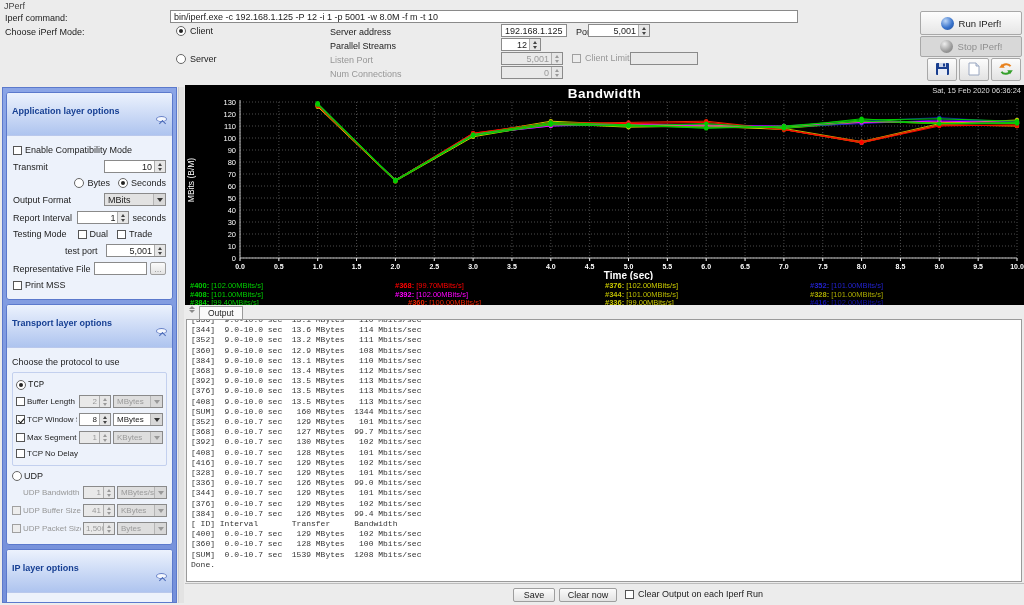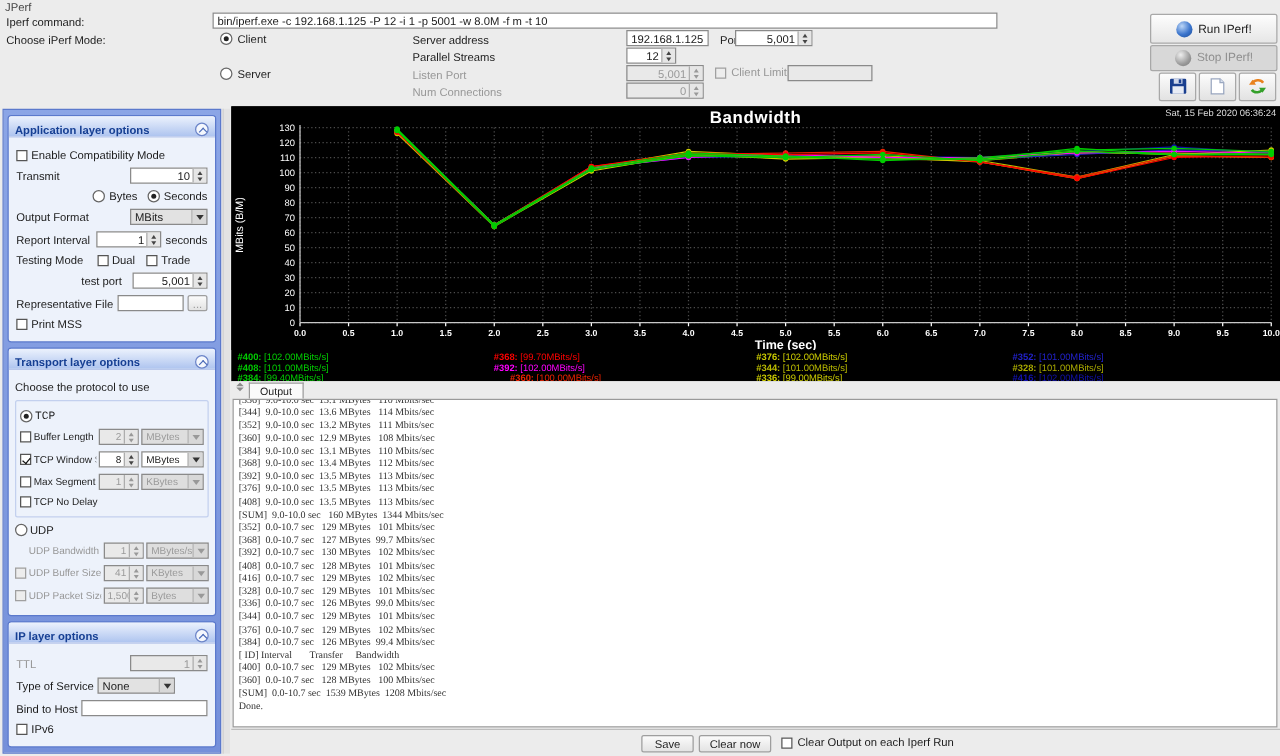--- a/index.html
+++ b/index.html
@@ -35,21 +35,21 @@
   .rd.on::after{content:"";display:block;width:4px;height:4px;border-radius:50%;background:#222;margin:2px;}
   
   .bigbtn{position:absolute;box-sizing:border-box;display:flex;align-items:center;justify-content:center;gap:5px;background:linear-gradient(#fdfdfd,#e6e6e6);border:1px solid #a8a8a8;border-radius:2px;font-size:9.5px;}
   .bigbtn.disb{background:#d8d8d8;color:#8f8f8f;}
   .sphere{width:13px;height:13px;border-radius:50%;background:radial-gradient(circle at 35% 30%,#bcd6f7 0%,#3a74cc 55%,#1c4a94 100%);flex:none;}
   .sphere.gray{background:radial-gradient(circle at 35% 30%,#eee 0%,#9a9a9a 60%,#777 100%);}
   .icobtn{position:absolute;box-sizing:border-box;display:flex;align-items:center;justify-content:center;background:linear-gradient(#fcfcfc,#e2e2e2);border:1px solid #a8a8a8;border-radius:2px;}
   
   .sidebar{position:absolute;left:2px;top:87px;width:175px;height:516px;background:linear-gradient(#8ba5e6,#7590da);border:1px solid #5b79cc;box-sizing:border-box;overflow:hidden;}
   .panel{margin:4px 3px;border:1px solid #5b79cc;border-radius:3px;background:#edf2fb;overflow:hidden;}
-  .phead{height:16px;display:flex;align-items:flex-end;padding:0 5px;background:linear-gradient(#ecf2fd,#aec4ef);color:#163f93;font-weight:bold;border-bottom:1px solid #b9c8ec;}
+  .phead{height:16px;display:flex;align-items:flex-start;padding:13px 5px;background:linear-gradient(#ecf2fd,#aec4ef);color:#163f93;font-weight:bold;border-bottom:1px solid #b9c8ec;flex-direction:column;}
   .collapse{margin-left:auto;width:11px;height:11px;box-sizing:border-box;border-radius:50%;border:1px solid #6b84c8;background:#f4f7fd;position:relative;}
   .collapse::after{content:"";position:absolute;left:2.5px;top:4px;width:4px;height:4px;border-left:1.4px solid #4a6ab8;border-top:1.4px solid #4a6ab8;transform:rotate(45deg);}
   .pbody{padding:4px 5px;}
   .prow{display:flex;align-items:center;margin:5px 1px;gap:3px;white-space:nowrap;}
   .prow .flab{flex:1;overflow:hidden;}
   .group{border:1px solid #c3d0ee;border-radius:2px;padding:2px 3px;margin:4px 0;}
   .small .prow{font-size:8px;gap:2px;margin:5px 0;}
   
   .chart{position:absolute;left:185px;top:85px;width:839px;height:220px;background:#000;}
   .ctitle{position:absolute;left:0;top:1px;width:100%;text-align:center;color:#fff;font-size:13.5px;font-weight:bold;letter-spacing:.5px;}
@@ -58,21 +58,21 @@
   .lent{position:absolute;font-size:7.5px;white-space:nowrap;}
   .lent b{font-weight:bold;}
   
   .outwrap{position:absolute;left:185px;top:305px;width:839px;height:278px;background:#ececec;}
   .splith{position:absolute;left:4px;top:1px;display:flex;flex-direction:column;gap:1px;}
   .splith i{width:0;height:0;border-left:3px solid transparent;border-right:3px solid transparent;}
   .splith .u{border-bottom:3px solid #8a8a8a;}
   .splith .d{border-top:3px solid #8a8a8a;}
   .tab{position:absolute;left:14px;top:1px;height:13px;box-sizing:border-box;display:flex;align-items:center;padding:0 8px;background:#fafafa;border:1px solid #9a9a9a;border-bottom:none;font-size:8.5px;}
   .console{position:absolute;left:1px;top:14px;width:836px;height:263px;box-sizing:border-box;border:1px solid #9a9a9a;background:#fff;overflow:hidden;}
-  .console pre{margin:-5px 0 0 0;padding:0 0 0 4px;font-family:Liberation Serif, serif;font-size:8px;line-height:10.2px;color:#333;}
+  .console pre{margin:-5px 0 0 0;padding:0 0 0 4px;font-family:Liberation Mono, monospace;font-size:8px;line-height:10.2px;color:#333;}
   
   .botbar{position:absolute;left:185px;top:583px;width:839px;height:22px;background:#ececec;border-top:1px solid #bdbdbd;box-sizing:border-box;}
   .btn{position:absolute;box-sizing:border-box;display:flex;align-items:center;justify-content:center;background:linear-gradient(#fbfbfb,#e3e3e3);border:1px solid #9e9e9e;border-radius:2px;font-size:9px;height:14px;}
   .scrollstrip{position:absolute;left:178px;top:87px;width:6px;height:516px;background:#e3e3e3;border-left:1px solid #cfcfcf;box-sizing:border-box;}
   svg text{font-family:"Liberation Sans",sans-serif;}
 </style>
 </head>
 <body>
 
 <div class="app">

